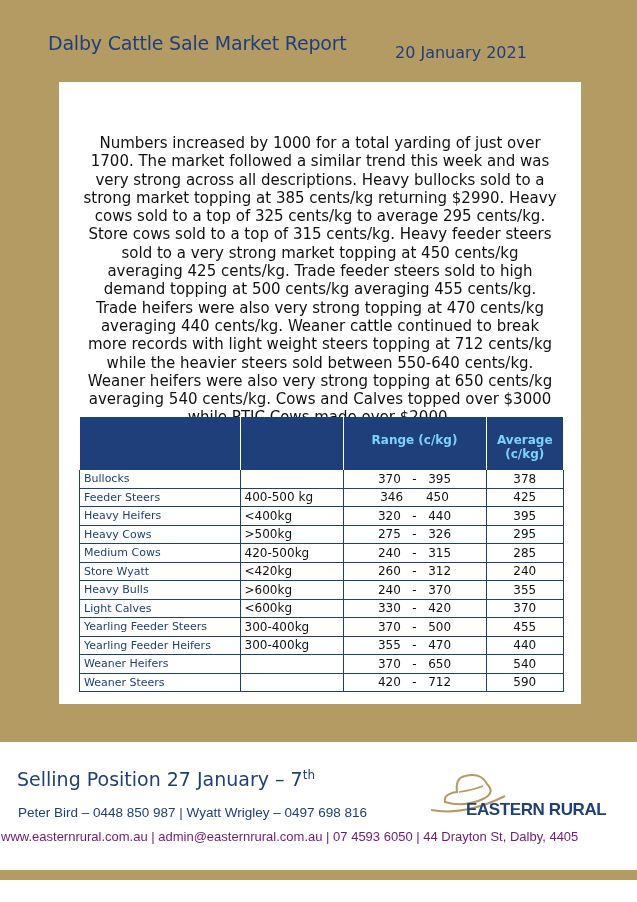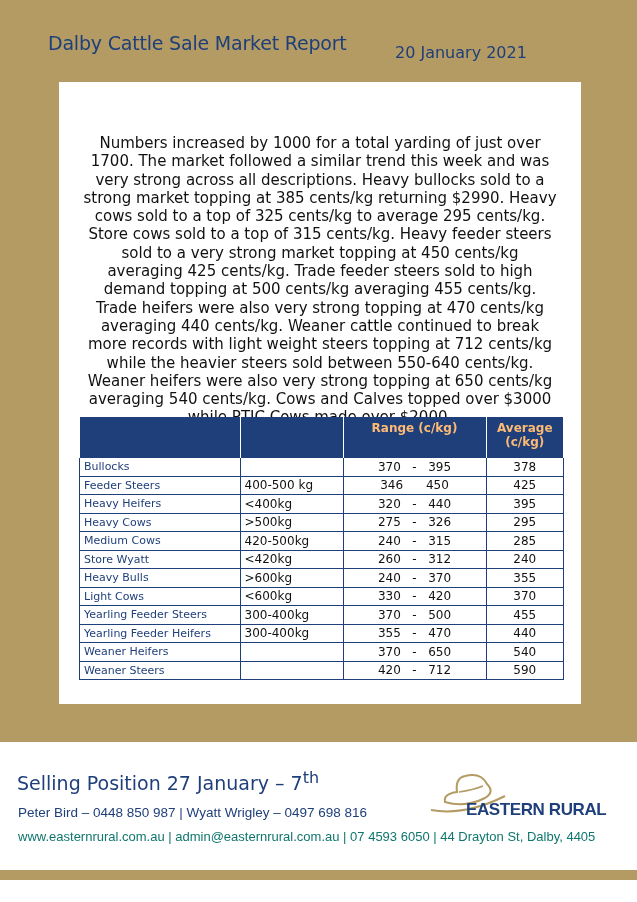--- a/index.html
+++ b/index.html
@@ -31,49 +31,49 @@
     font-family: "DejaVu Sans", sans-serif;
     font-size: 15px; line-height: 18.3px; color: #111;
     text-align: center;
   }
   table.market {
     position: absolute; left: 79px; top: 417px; width: 485px;
     border-collapse: collapse;
     font-family: "DejaVu Sans", sans-serif;
   }
   table.market th {
-    background: #1f3f7a; color: #fdba74; font-weight: bold; font-size: 12px;
-    height: 36px; vertical-align: top; padding-top: 4px;
+    background: #1f3f7a; color: #7dd3fc; font-weight: bold; font-size: 12px;
+    height: 36px; vertical-align: top; padding-top: 16px;
     border-right: 1px solid #ffffff;
   }
   table.market td {
     font-size: 12px; height: 17.5px; padding: 0 4px;
     border-bottom: 1px solid #1f3f7a; border-right: 1px solid #1f3f7a;
     color: #111;
   }
   table.market td.cat { color: #1f3f7a; font-size: 11px; margin-top: 28px; }
   table.market td.rng, table.market td.avg { text-align: center; }
   table.market td:first-child { border-left: 1px solid #1f3f7a; }
   .bottom {
     position: absolute; left: 0; top: 742px; width: 637px; height: 160px;
     background: #ffffff;
   }
   .selling {
     position: absolute; left: 17px; top: 768px;
     font-family: "DejaVu Sans", sans-serif;
     font-size: 19px; color: #1f3f7a;
   }
-  .selling sup { font-size: 16px; }
+  .selling sup { font-size: 12px; }
   .contacts {
     position: absolute; left: 18px; top: 805px;
     font-size: 13.5px; color: #1f3f7a;
   }
   .links {
-    position: absolute; left: 18px; top: 829px;
-    font-size: 13px; color: #0f766e;
+    position: absolute; left: 1px; top: 829px;
+    font-size: 13px; color: #701a75;
   }
   .logo {
     position: absolute; left: 425px; top: 770px; width: 175px; height: 52px;
   }
   .logo-text {
     position: absolute; left: 466px; top: 800px;
     font-size: 17px; font-weight: bold; color: #1f3f7a; letter-spacing: -0.4px;
   }
   .gold-strip {
     position: absolute; left: 0; top: 870px; width: 637px; height: 10px;
@@ -136,21 +136,21 @@
         <td class="rng"><span>260</span>&nbsp;&nbsp;&nbsp;<span>-</span>&nbsp;&nbsp;&nbsp;<span>312</span></td>
         <td class="avg">240</td>
       </tr>
       <tr>
         <td class="cat">Heavy Bulls</td>
         <td>&gt;600kg</td>
         <td class="rng"><span>240</span>&nbsp;&nbsp;&nbsp;<span>-</span>&nbsp;&nbsp;&nbsp;<span>370</span></td>
         <td class="avg">355</td>
       </tr>
       <tr>
-        <td class="cat">Light Cows</td>
+        <td class="cat">Light Calves</td>
         <td>&lt;600kg</td>
         <td class="rng"><span>330</span>&nbsp;&nbsp;&nbsp;<span>-</span>&nbsp;&nbsp;&nbsp;<span>420</span></td>
         <td class="avg">370</td>
       </tr>
       <tr>
         <td class="cat">Yearling Feeder Steers</td>
         <td>300-400kg</td>
         <td class="rng"><span>370</span>&nbsp;&nbsp;&nbsp;<span>-</span>&nbsp;&nbsp;&nbsp;<span>500</span></td>
         <td class="avg">455</td>
       </tr>

